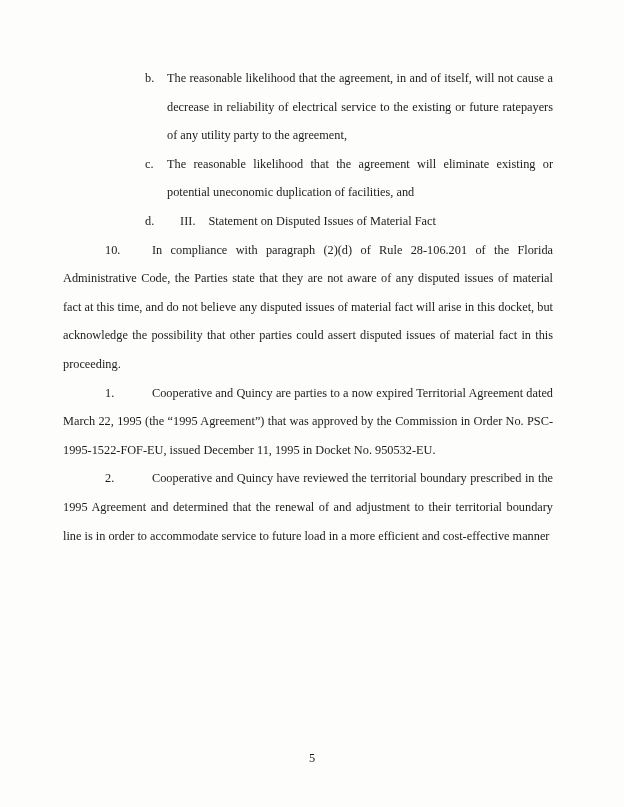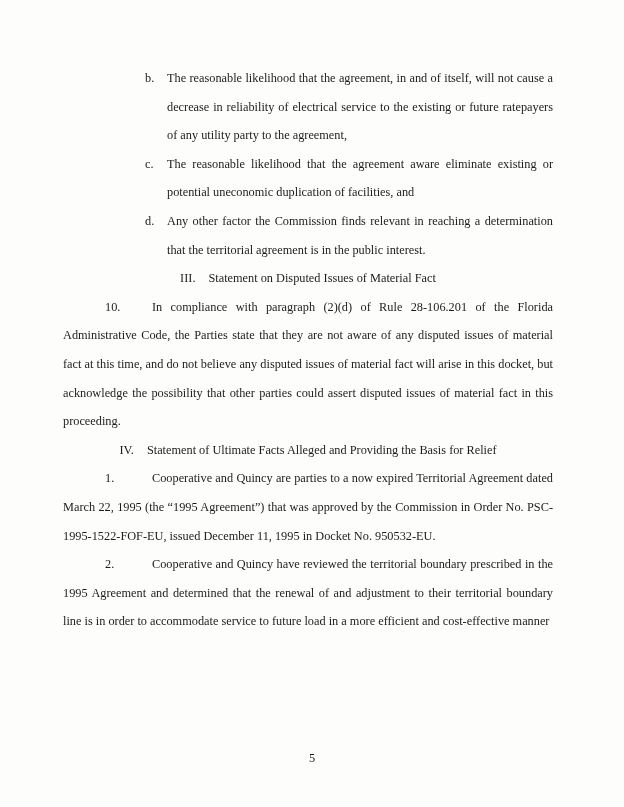--- a/index.html
+++ b/index.html
@@ -67,38 +67,35 @@
 <body>
 
 <div class="page">
   <div class="content">
 
     <div class="li-item">
       <span class="marker">b.</span><span>The reasonable likelihood that the agreement, in and of itself, will not cause a decrease in reliability of electrical service to the existing or future ratepayers of any utility party to the agreement,</span>
     </div>
 
     <div class="li-item">
-      <span class="marker">c.</span><span>The reasonable likelihood that the agreement aware eliminate existing or potential uneconomic duplication of facilities, and</span>
+      <span class="marker">c.</span><span>The reasonable likelihood that the agreement will eliminate existing or potential uneconomic duplication of facilities, and</span>
     </div>
 
     <div class="li-item">
-      <span class="marker">d.</span><span>Any other factor the Commission finds relevant in reaching a determination that the territorial agreement is in the public interest.</span>
+      <span class="marker">d.</span>
     </div>
 
     <div class="heading">
       <span class="numeral">III.</span><span>Statement on Disputed Issues of Material Fact</span>
     </div>
 
     <div class="para">
       <span class="pnum">10.</span><span>In compliance with paragraph (2)(d) of Rule 28-106.201 of the Florida Administrative Code, the Parties state that they are not aware of any disputed issues of material fact at this time, and do not believe any disputed issues of material fact will arise in this docket, but acknowledge the possibility that other parties could assert disputed issues of material fact in this proceeding.</span>
     </div>
 
-    <div class="heading">
-      <span class="numeral">IV.</span><span>Statement of Ultimate Facts Alleged and Providing the Basis for Relief</span>
-    </div>
 
 
     <div class="para">
       <span class="pnum">1.</span><span>Cooperative and Quincy are parties to a now expired Territorial Agreement dated March 22, 1995 (the “1995 Agreement”) that was approved by the Commission in Order No. PSC-1995-1522-FOF-EU, issued December 11, 1995 in Docket No. 950532-EU.</span>
     </div>
 
     <div class="para">
       <span class="pnum">2.</span><span>Cooperative and Quincy have reviewed the territorial boundary prescribed in the 1995 Agreement and determined that the renewal of and adjustment to their territorial boundary line is in order to accommodate service to future load in a more efficient and cost-effective manner</span>
     </div>
 

